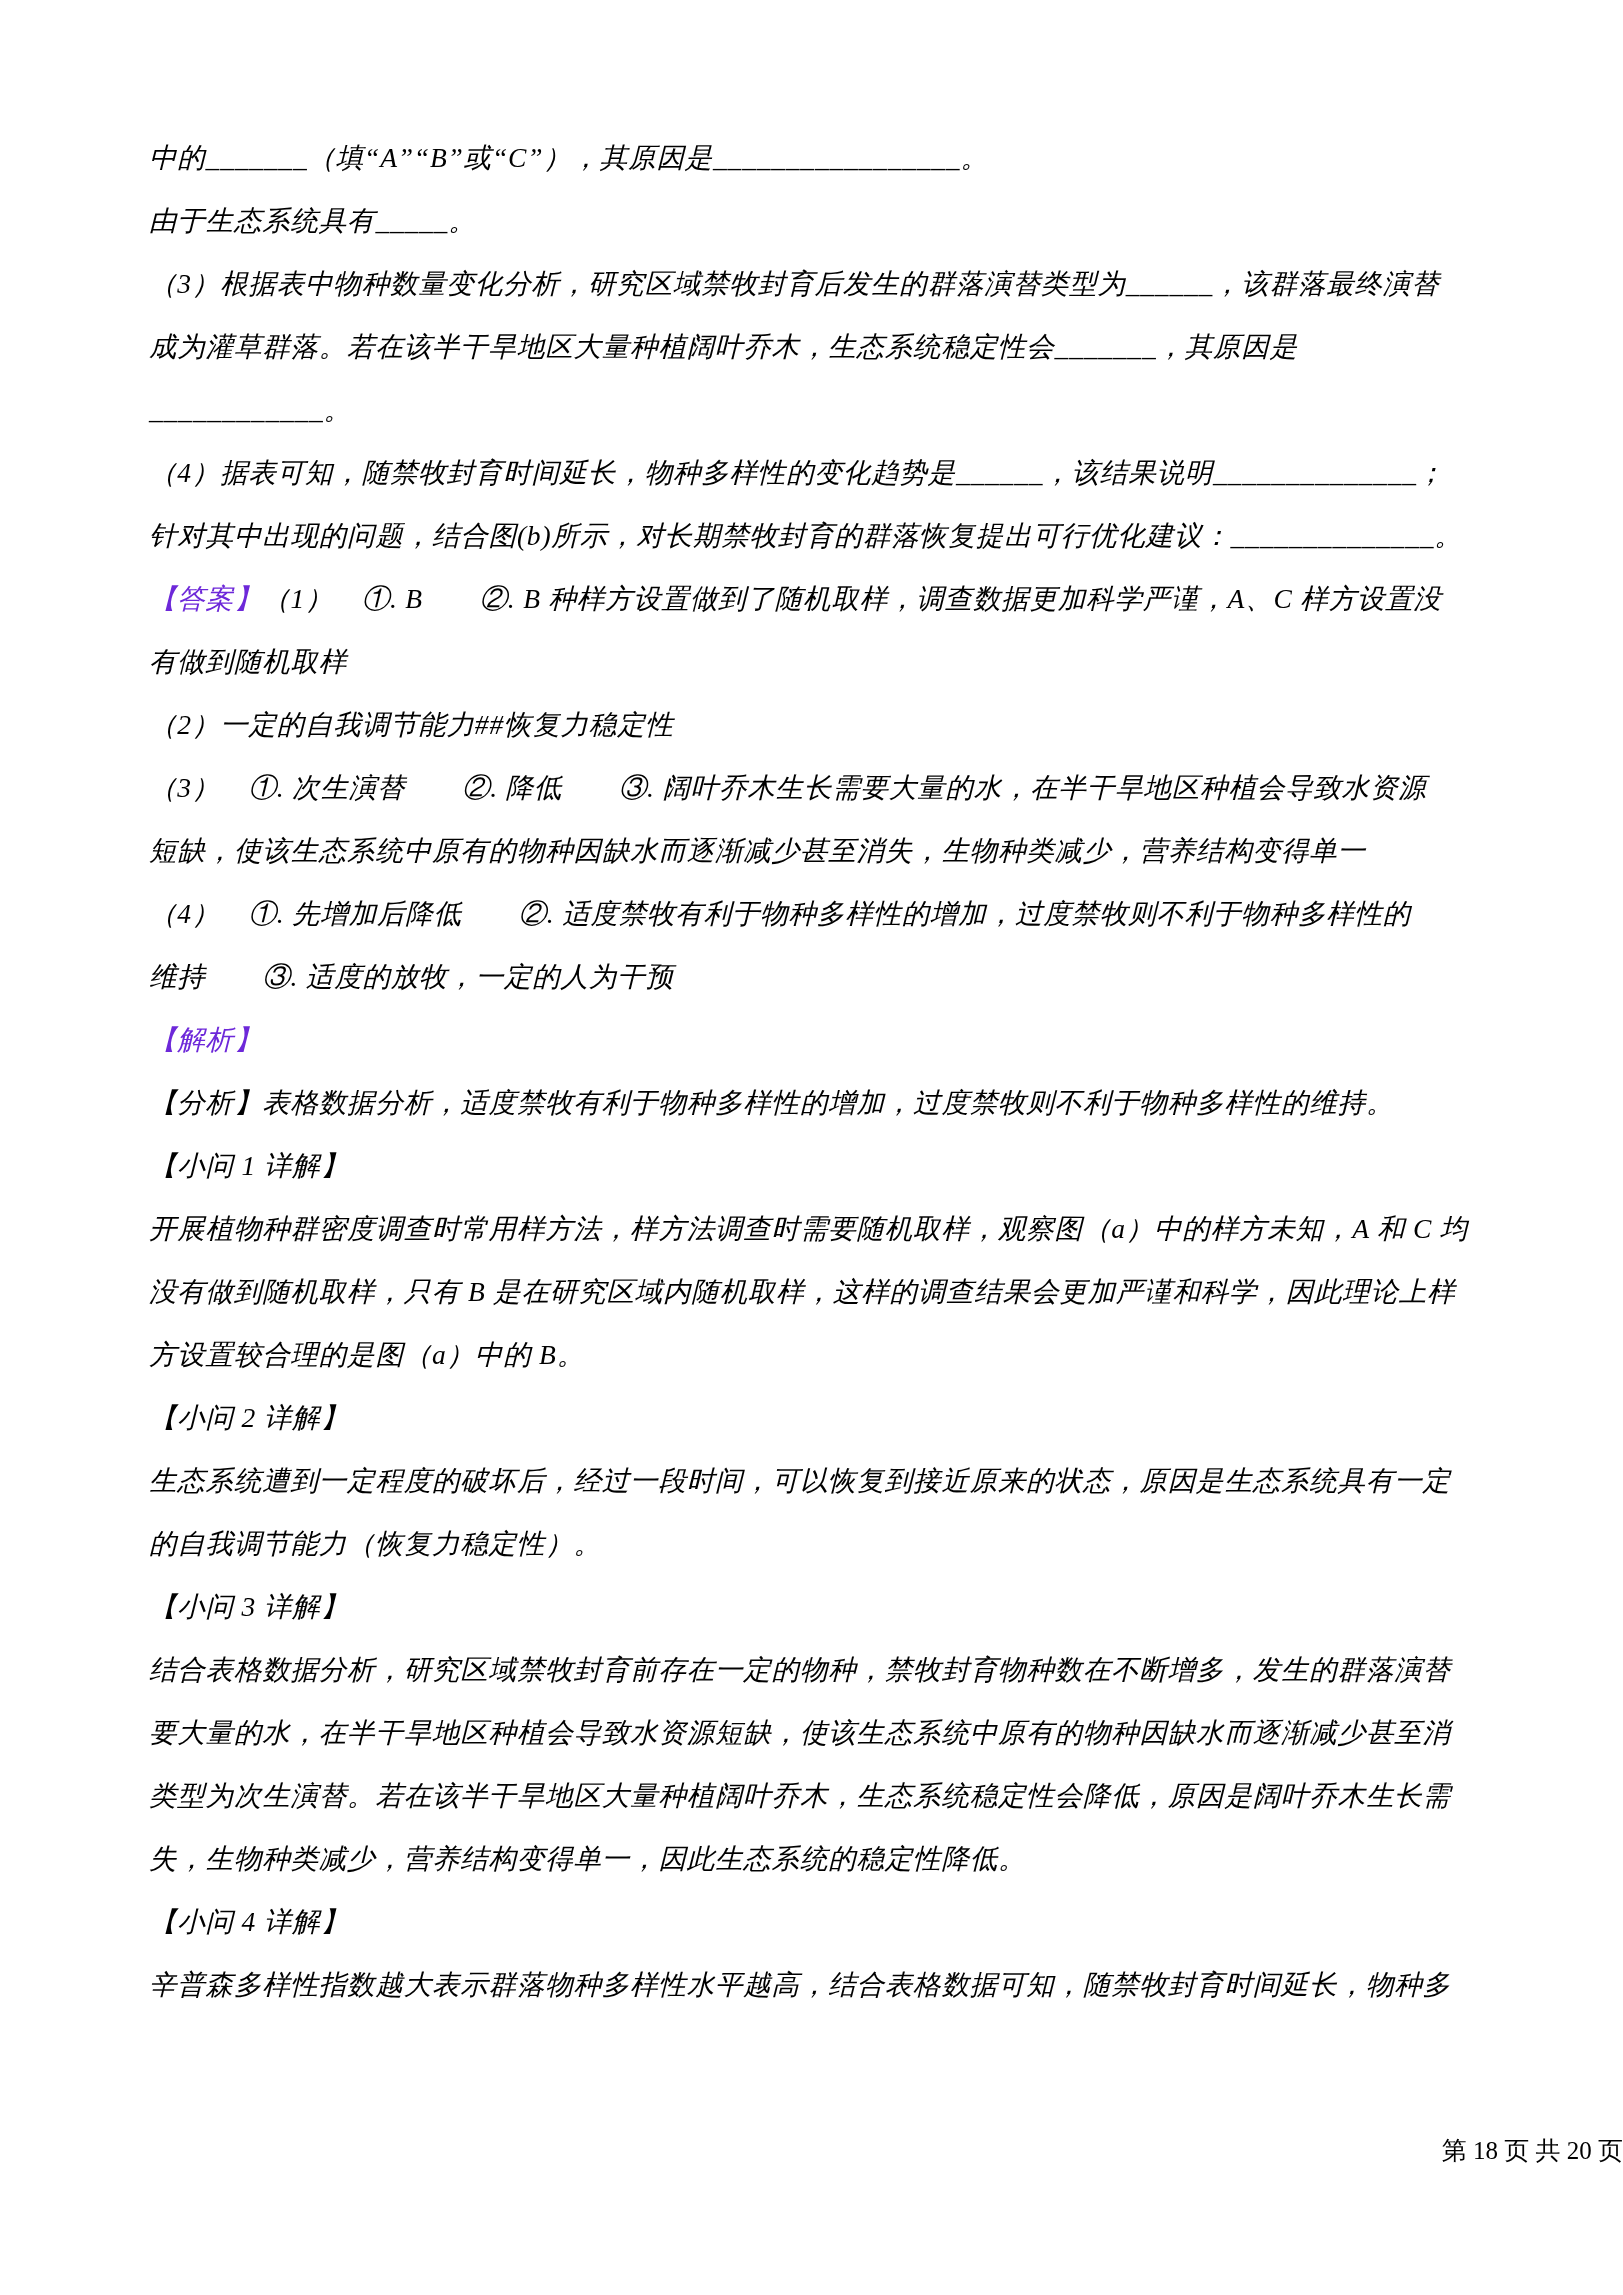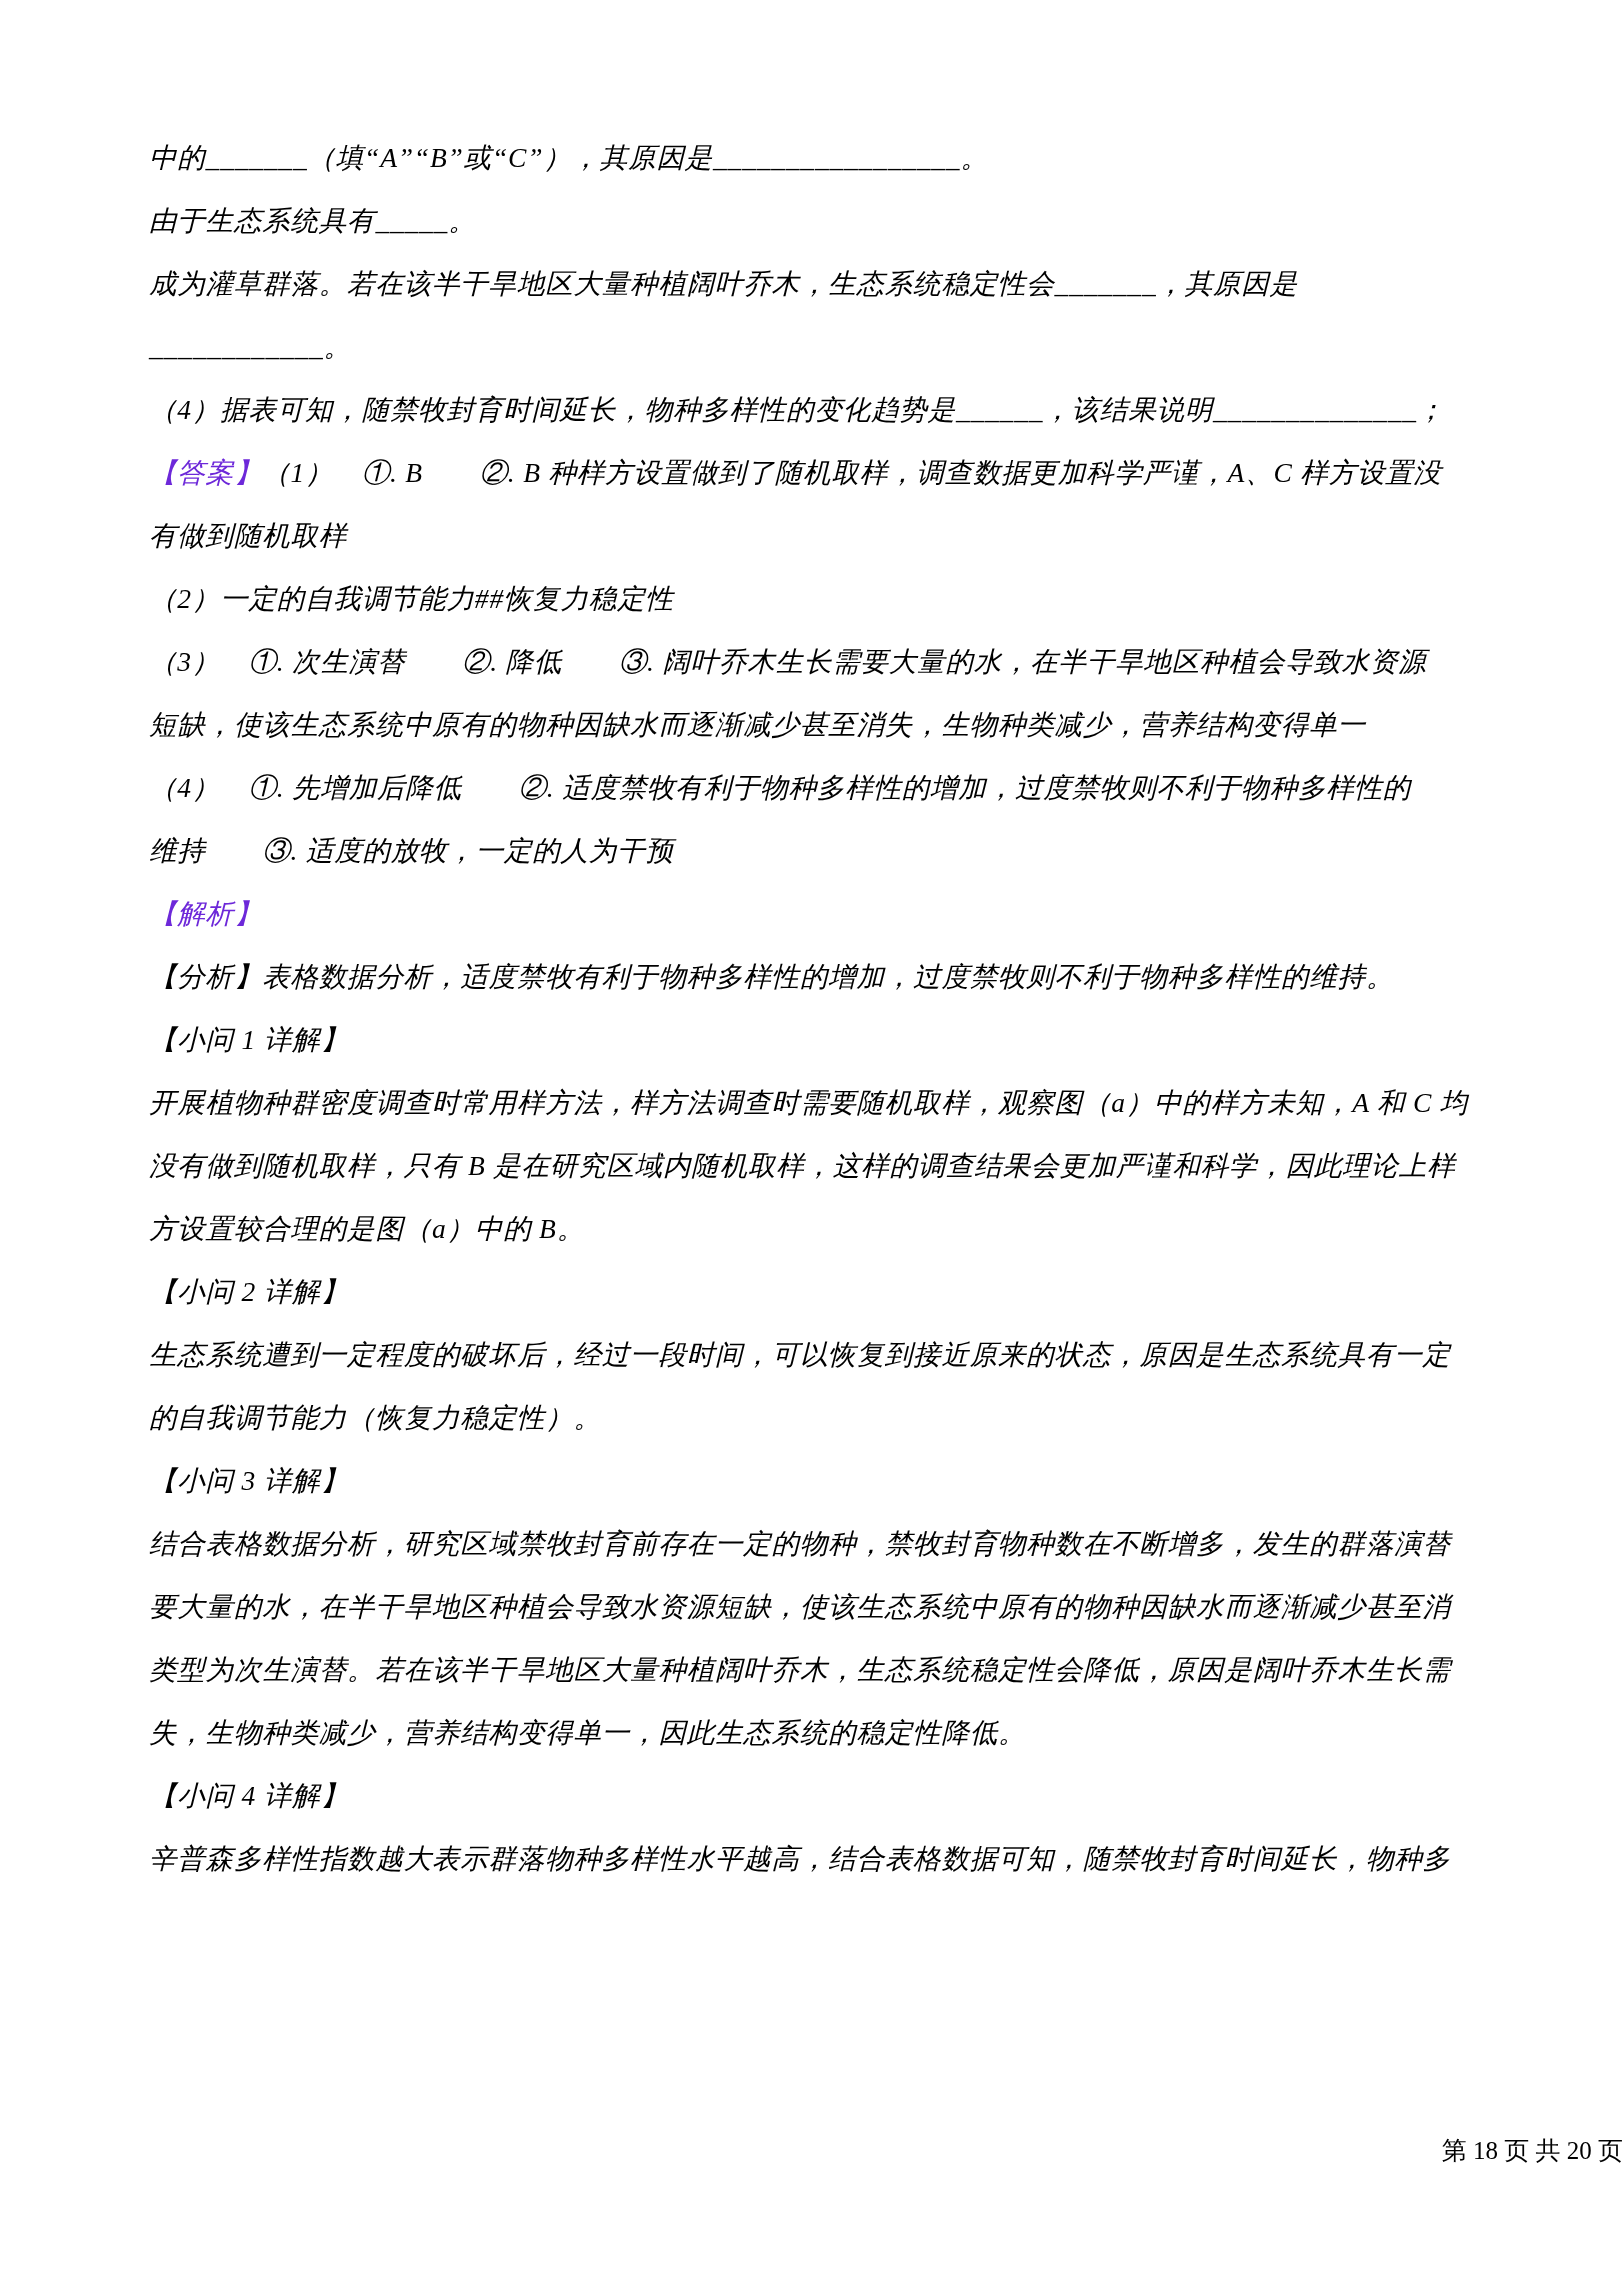--- a/index.html
+++ b/index.html
@@ -49,23 +49,25 @@
     color: #000000;
   }
 </style>
 </head>
 <body>
 
 <div class="page">
   <div class="content">
       <div class="line"><span>中的_______（填“A”“B”或“C”），其原因是_________________。</span></div>
       <div class="line"><span>由于生态系统具有_____。</span></div>
+      <div class="line"><span>（3）根据表中物种数量变化分析，研究区域禁牧封育后发生的群落演替类型为______，该群落最终演替</span></div>
       <div class="line"><span>成为灌草群落。若在该半干旱地区大量种植阔叶乔木，生态系统稳定性会_______，其原因是</span></div>
       <div class="line"><span>____________。</span></div>
       <div class="line"><span>（4）据表可知，随禁牧封育时间延长，物种多样性的变化趋势是______，该结果说明______________；</span></div>
+      <div class="line"><span>针对其中出现的问题，结合图(b)所示，对长期禁牧封育的群落恢复提出可行优化建议：______________。</span></div>
       <div class="line"><span class="gray">【答案】</span><span>（1）　①. B　　②. B 种样方设置做到了随机取样，调查数据更加科学严谨，A、C 样方设置没</span></div>
       <div class="line"><span>有做到随机取样</span></div>
       <div class="line"><span>（2）一定的自我调节能力##恢复力稳定性</span></div>
       <div class="line"><span>（3）　①. 次生演替　　②. 降低　　③. 阔叶乔木生长需要大量的水，在半干旱地区种植会导致水资源</span></div>
       <div class="line"><span>短缺，使该生态系统中原有的物种因缺水而逐渐减少甚至消失，生物种类减少，营养结构变得单一</span></div>
       <div class="line"><span>（4）　①. 先增加后降低　　②. 适度禁牧有利于物种多样性的增加，过度禁牧则不利于物种多样性的</span></div>
       <div class="line"><span>维持　　③. 适度的放牧，一定的人为干预</span></div>
       <div class="line"><span class="gray">【解析】</span></div>
       <div class="line"><span>【分析】表格数据分析，适度禁牧有利于物种多样性的增加，过度禁牧则不利于物种多样性的维持。</span></div>
       <div class="line"><span>【小问 1 详解】</span></div>

